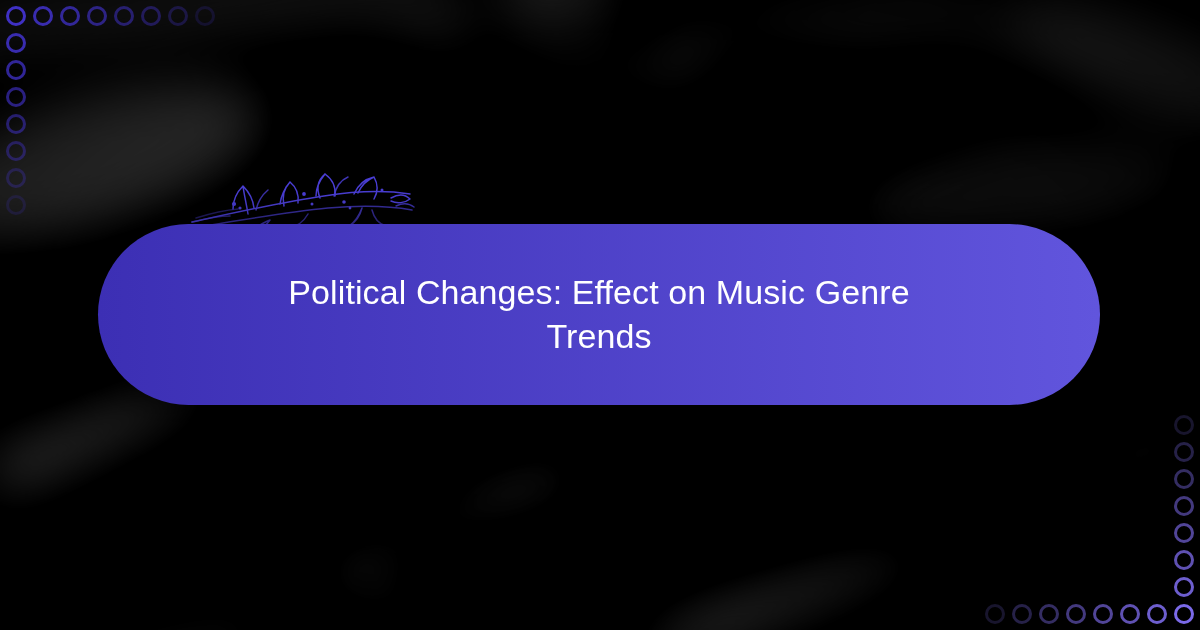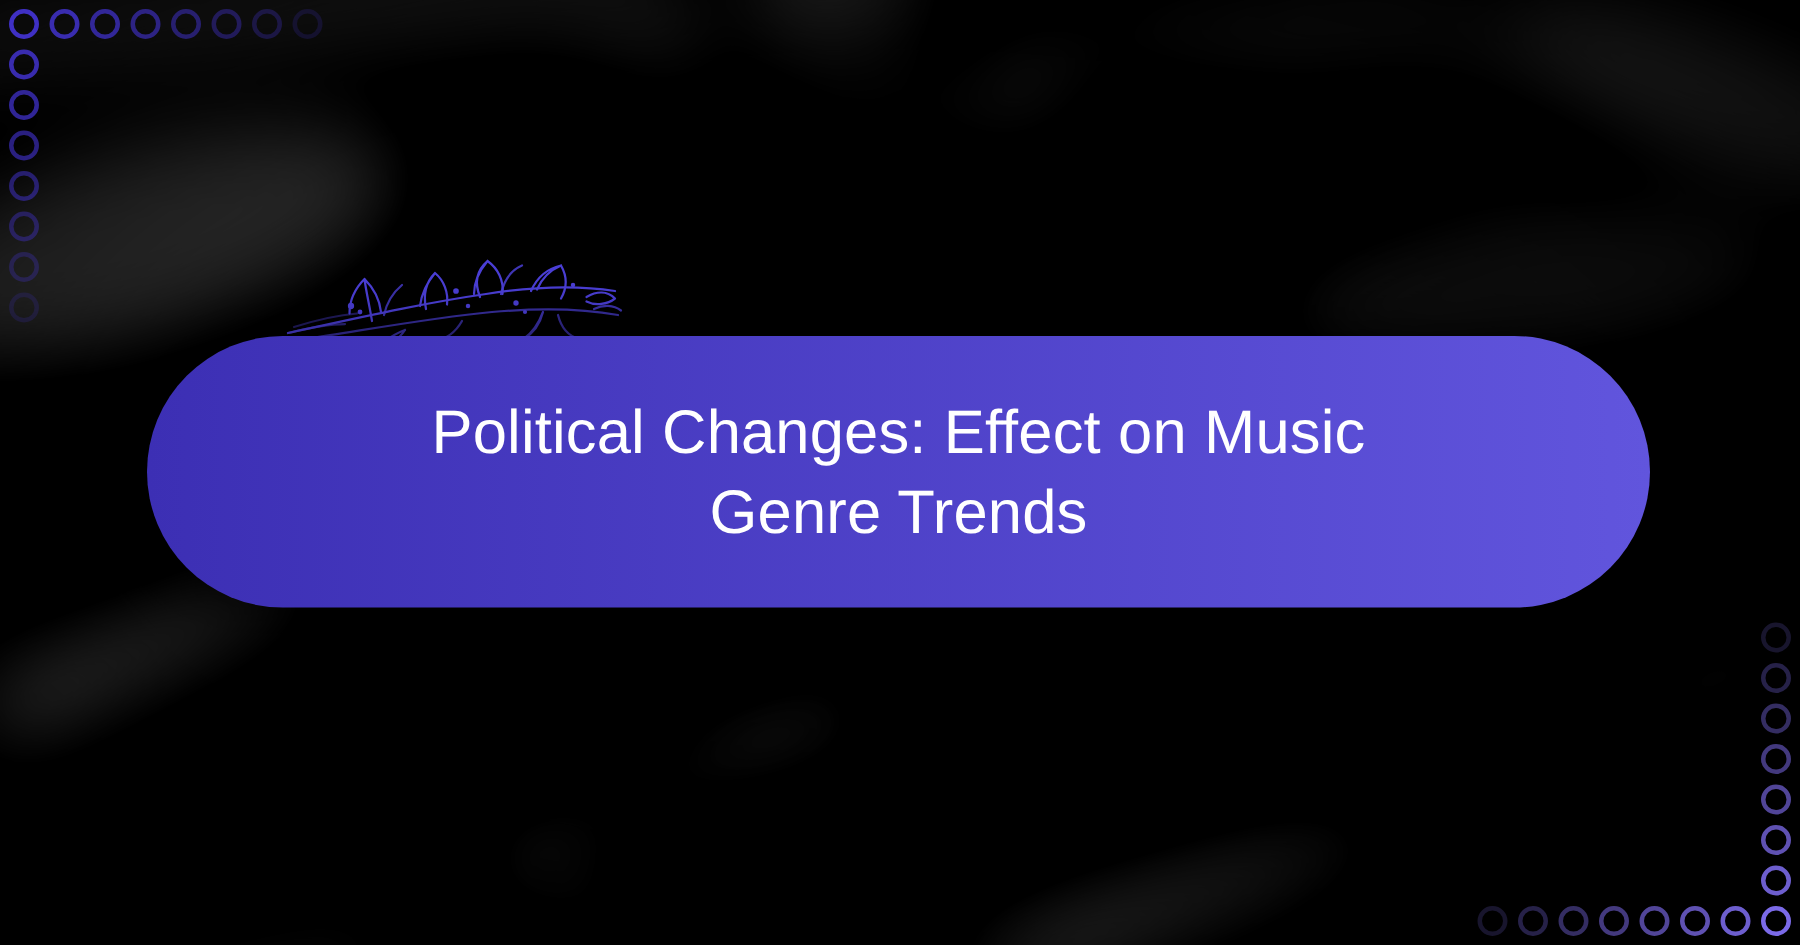--- a/index.html
+++ b/index.html
@@ -65,21 +65,21 @@
     border-radius:91px;
     display:flex;
     align-items:center;
     justify-content:center;
     z-index:4;
     box-shadow:0 0 42px rgba(0,0,0,0.55);
   }
 
   #banner-title {
     color:#ffffff;
-    font-size:41px;
+    font-size:34px;
     line-height:1.28;
     font-weight:400;
     text-align:center;
     letter-spacing:0.1px;
     padding:0 64px;
     max-width:820px;
     word-wrap:break-word;
   }
 </style>
 </head>

